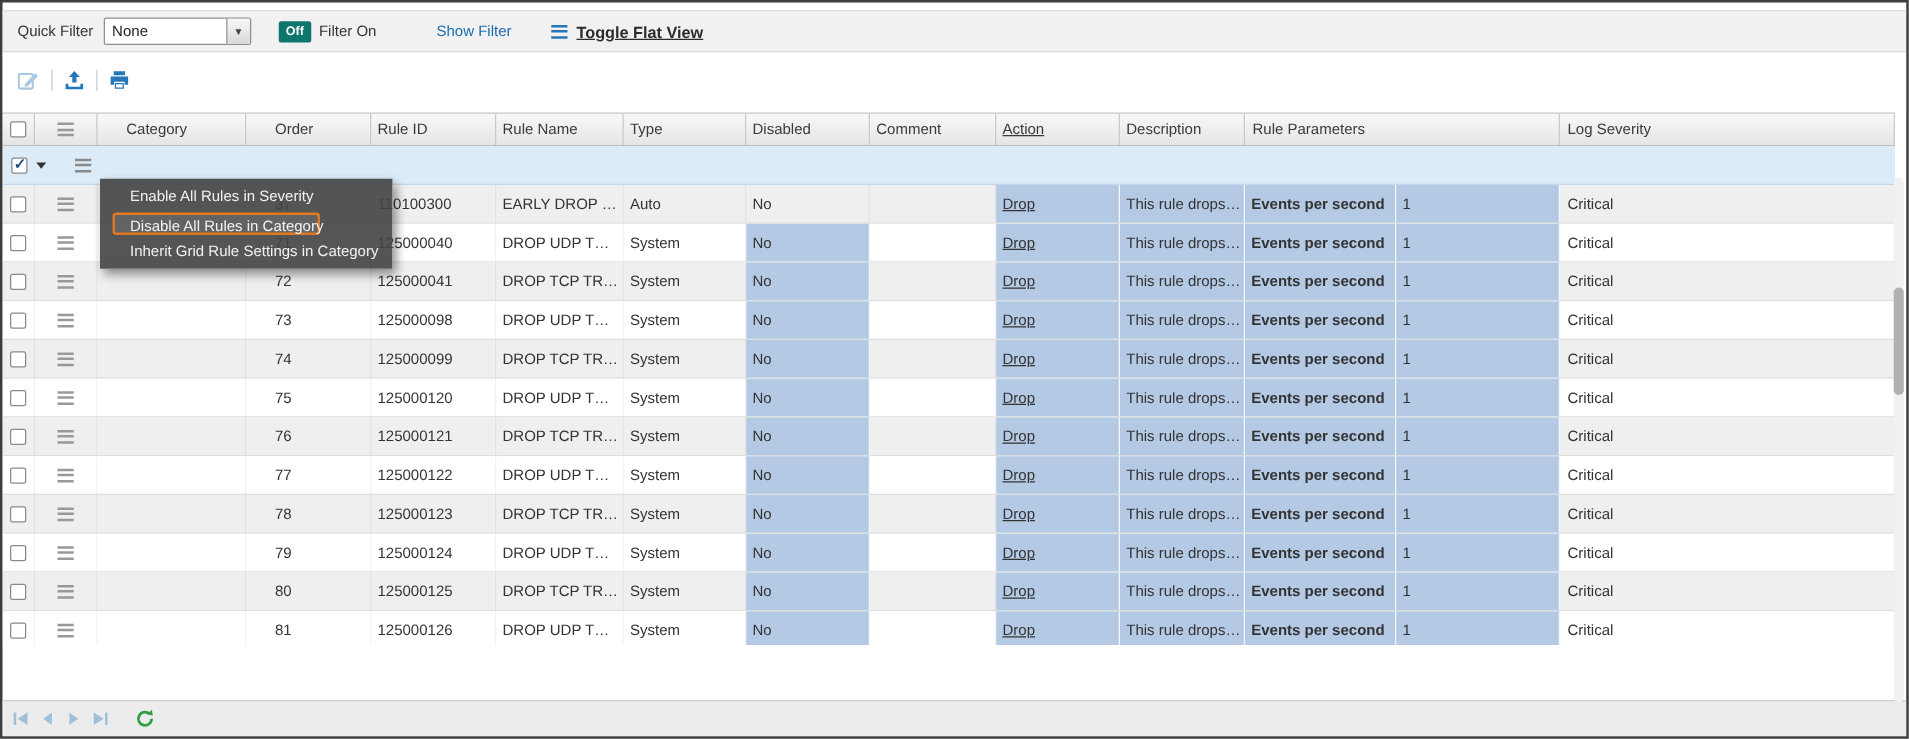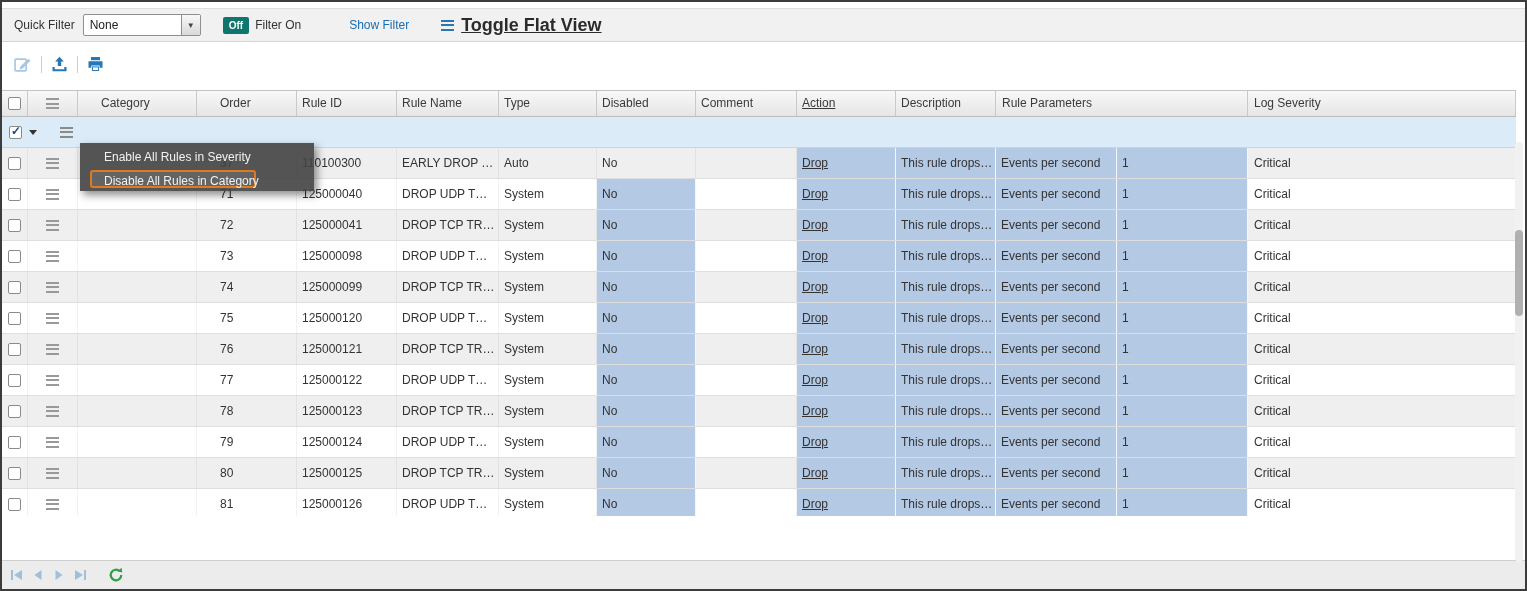--- a/index.html
+++ b/index.html
@@ -33,21 +33,21 @@
     background: linear-gradient(#f8f8f8, #d9d9d9);
     display: flex; align-items: center; justify-content: center; font-size: 8px; color: #444;
   }
   .off-chip {
     margin-left: 22px; background: #0f766e; color: #fff; font-size: 10px; font-weight: bold;
     padding: 3px 6px; border-radius: 2px; cursor: pointer;
   }
   .filter-on { margin-left: 6px; color: #333; }
   .show-filter { margin-left: 48px; color: #1b6db0; text-decoration: none; cursor: pointer; }
   .flatview-wrap { margin-left: 32px; display: flex; align-items: center; cursor: pointer; }
-  .flatview { margin-left: 7px; color: #2b2b2b; font-weight: bold; font-size: 18px; text-decoration: underline; }
+  .flatview { margin-left: 7px; color: #2b2b2b; font-weight: bold; font-size: 13px; text-decoration: underline; }
   
   .hamb { display:inline-block; width: 13px; height: 11px; border-top: 2px solid #999; border-bottom: 2px solid #999; position: relative; }
   .hamb::after { content:""; position:absolute; left:0; top:2.5px; width:100%; height:2px; background:#999; }
   .hamb.blue { border-color:#2577b8; } .hamb.blue::after { background:#2577b8; }
   
   .toolbar { height: 48px; display: flex; align-items: flex-start; padding: 14px 0 0 12px; background:#fff; }
   .tool { display: inline-flex; cursor: pointer; }
   .tdiv { width: 1px; height: 17px; background: #ccc; margin: 0 9px; }
   
   .grid { width: 1514px; height: 426px; overflow: hidden; border-top: 1px solid #c4c4c4; }
@@ -57,21 +57,21 @@
   .c-cat   { width: 119px; padding-left: 23px; }
   .c-order { width: 100px; padding-left: 23px; }
   .c-rid   { width: 100px; padding-left: 5px; }
   .c-rname { width: 102px; padding-left: 5px; }
   .c-type  { width: 98px;  padding-left: 5px; }
   .c-dis   { width: 99px;  padding-left: 5px; }
   .c-com   { width: 101px; padding-left: 5px; }
   .c-act   { width: 99px;  padding-left: 5px; text-decoration: underline; }
   .c-desc  { width: 100px; padding-left: 5px; }
   .c-params{ width: 252px; padding-left: 6px; }
-  .c-pname { width: 121px; padding-left: 5px; }
+  .c-pname { width: 121px; padding-left: 5px; font-weight: bold; }
   .c-pval  { width: 131px; padding-left: 5px; }
   .c-sev   { flex: 1; padding-left: 6px; }
   .g-head {
     display: flex; height: 26px; line-height: 25px;
     background: linear-gradient(#f8f8f8, #e5e5e5);
     border-bottom: 1px solid #bdbdbd; color: #3a3a3a;
   }
   .g-head .cell { border-right: 1px solid #c9c9c9; }
   .g-cat-row {
     display: flex; align-items: center; height: 31px; background: #dcebf8;
@@ -423,20 +423,21 @@
       <div class="cell c-pname hl">Events per second</div>
       <div class="cell c-pval hl">1</div>
       <div class="cell c-sev">Critical</div>
     </div>
       </div>
   </div>
 
   <div class="context-menu">
     <div class="menu-item">Enable All Rules in Severity</div>
     <div class="menu-item hl">Disable All Rules in Category</div>
+    <div class="menu-item">Inherit Grid Rule Settings in Category</div>
   </div>
 
   <div class="vscroll">
     <div class="vthumb"></div>
   </div>
 
   <div class="footer">
     <span class="pg">
       <svg width="14" height="14" viewBox="0 0 14 14" fill="#a0c0da">
           <rect x="1" y="2" width="2" height="10"></rect>

